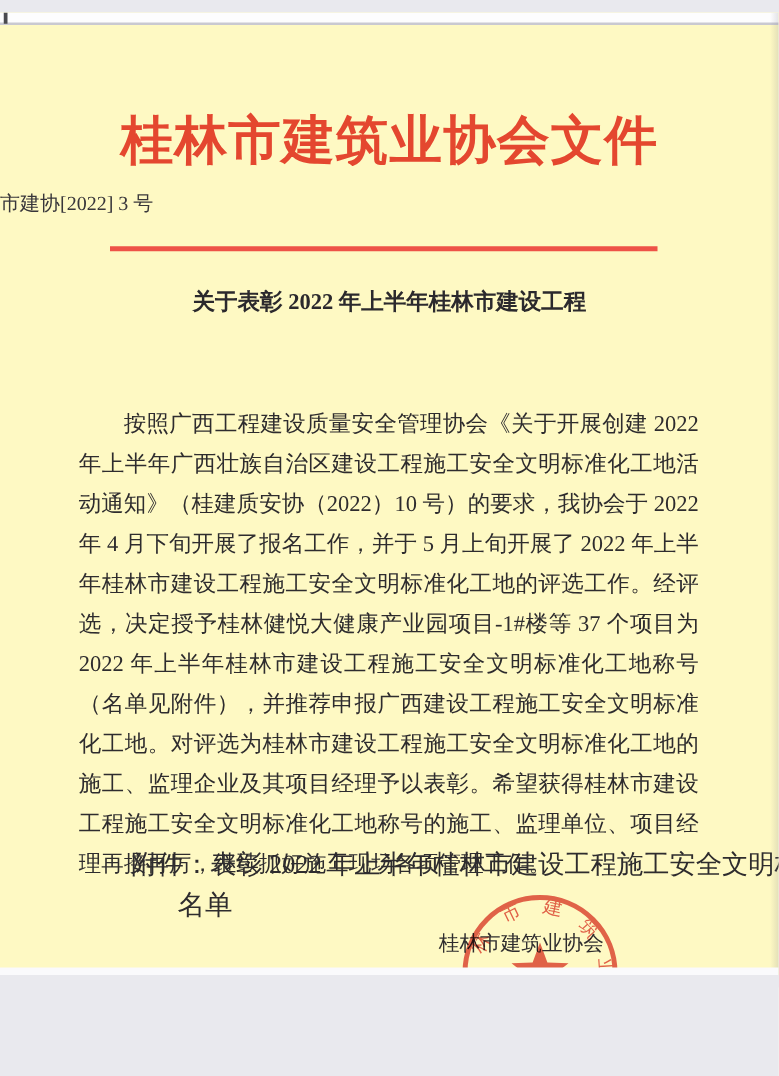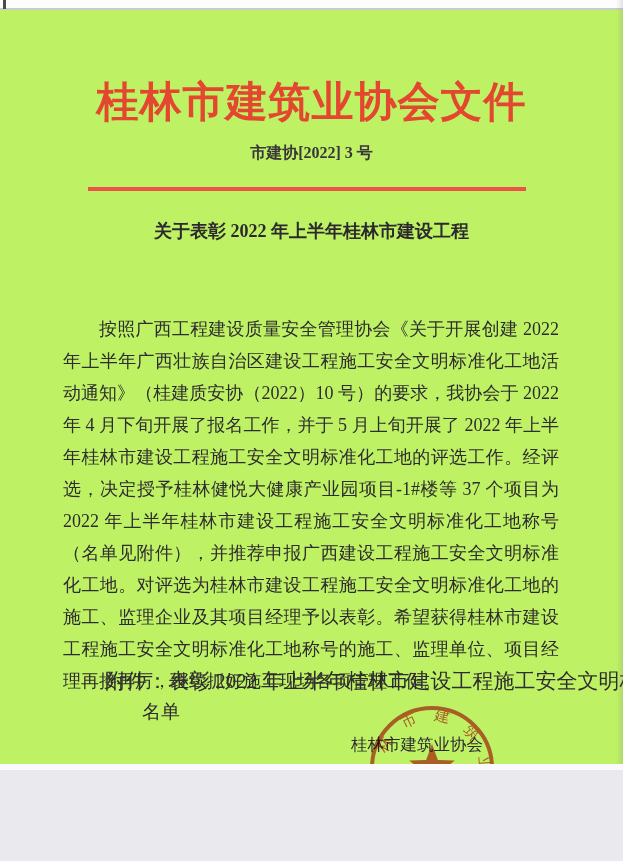--- a/index.html
+++ b/index.html
@@ -1,20 +1,20 @@
 <!DOCTYPE html>
 <html><head>
 <meta charset="utf-8">
 <style>
   html,body { margin:0; padding:0; background:#e9e9ee; }
   .page {
     position:relative;
     width:623px; height:770px;
-    margin:0 auto;
-    background:#bef264;
+    margin:10px auto;
+    background:#fef9c3;
     overflow:hidden;
     font-family:"Liberation Serif","DejaVu Serif",serif;
     color:#2e2c2e;
   }
   .scan-top {
     position:absolute; top:0; left:0; right:0; height:8px;
     background:#fdfdfe; border-bottom:2px solid #c9c9d1;
   }
   .corner-mark {
     position:absolute; top:0; left:3px; width:3px; height:9px; background:#4a4a4f;
@@ -27,21 +27,21 @@
     position:absolute; bottom:0; left:0; right:0; height:6px;
     background:#fafafc;
   }
   .org-header {
     position:absolute; top:74px; left:0; width:100%;
     text-align:center; font-size:42px; font-weight:bold;
     color:#e4472f; letter-spacing:1px; white-space:nowrap;
   }
   .doc-number {
     position:absolute; top:143px; left:0; width:100%;
-    text-align:center; font-size:16px; font-weight:bold; color:#38363a;
+    text-align:left; font-size:16px; font-weight:normal; color:#38363a;
   }
   .rule {
     position:absolute; top:187px; left:88px; width:438px; height:4px;
     background:#ee5347;
   }
   .doc-title {
     position:absolute; top:213px; left:40px; width:543px;
     text-align:center; font-size:18px; font-weight:bold; line-height:36px;
     color:#2b292d;
   }
@@ -51,21 +51,21 @@
   .body-text {
     position:absolute; top:313px; left:63px; width:496px;
     font-size:18px; line-height:32px;
     text-align:justify; text-indent:2em;
   }
   .attach-line1 {
     position:absolute; top:667px; left:63px; width:520px;
     font-size:21px; text-indent:2em; white-space:nowrap;
   }
   .attach-line2 {
-    position:absolute; top:699px; left:142px; font-size:19px;
+    position:absolute; top:699px; left:142px; font-size:22px;
   }
   .signature {
     position:absolute; top:734px; left:348px; width:138px;
     font-size:16.5px; text-align:center; white-space:nowrap;
   }
   .date-line {
     position:absolute; top:765px; left:346px; width:146px;
     font-size:20px; text-align:right; white-space:nowrap;font-style:italic;
   }
   .seal {

